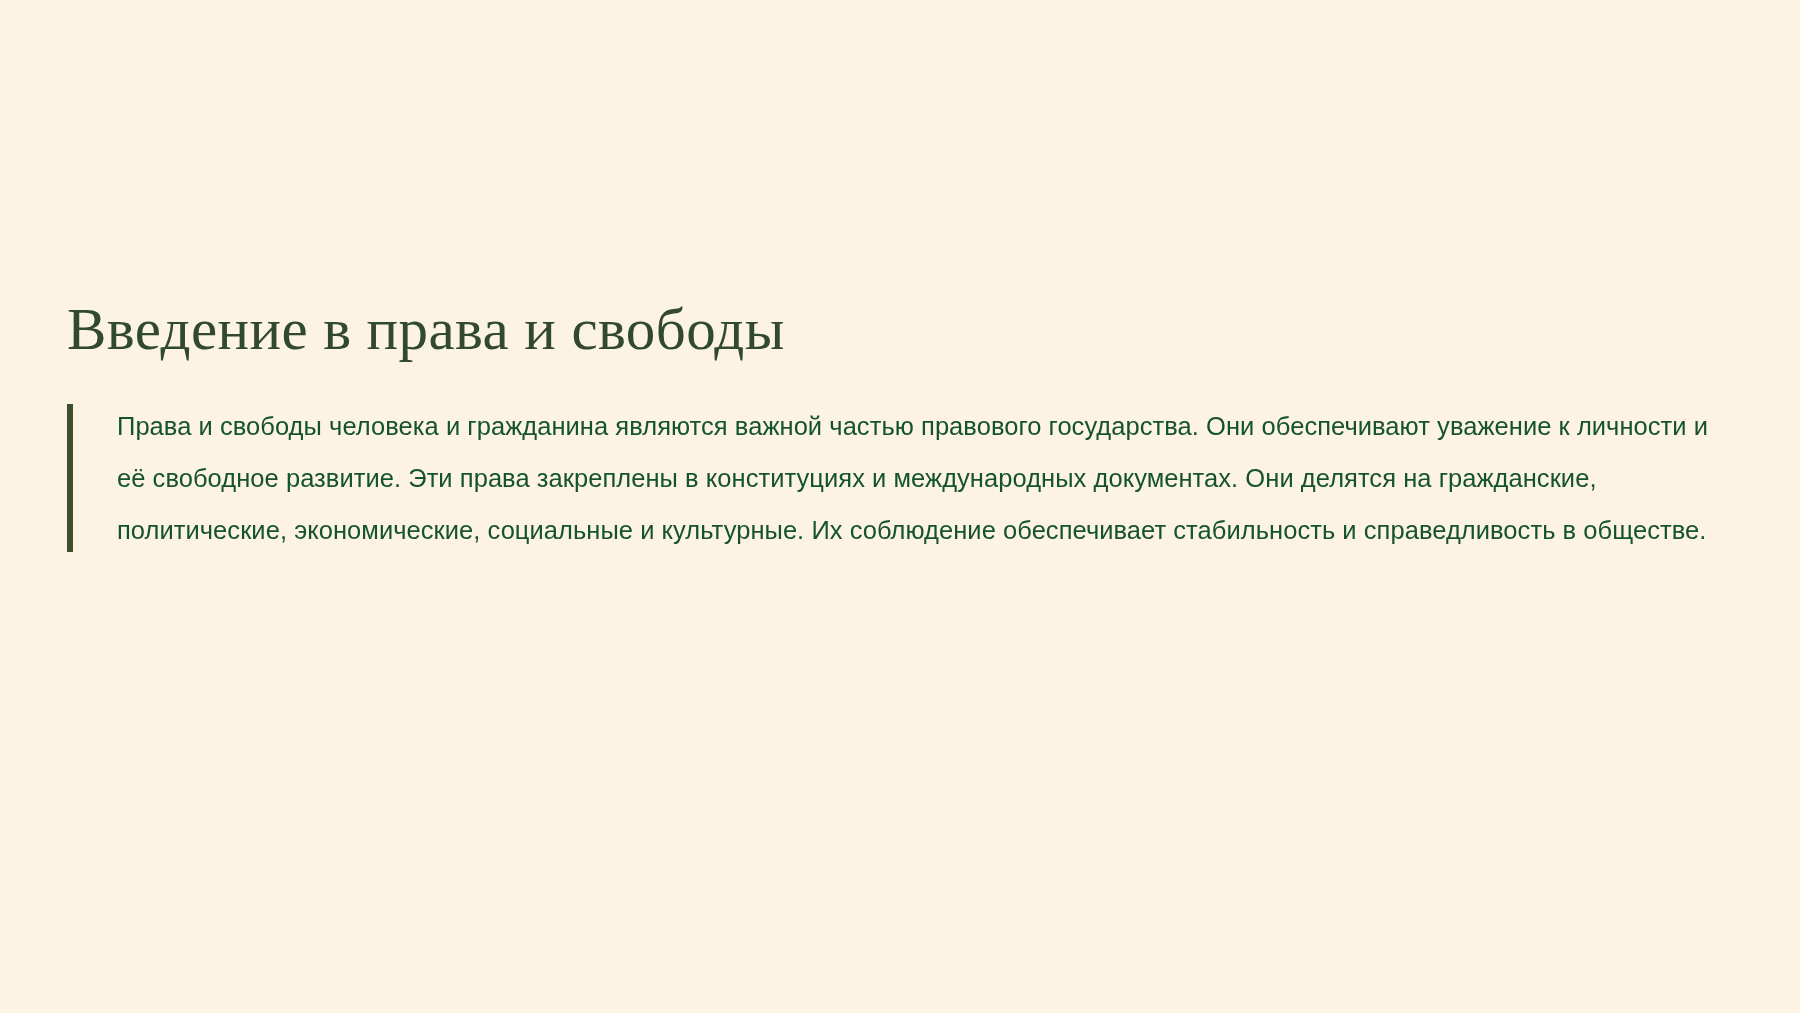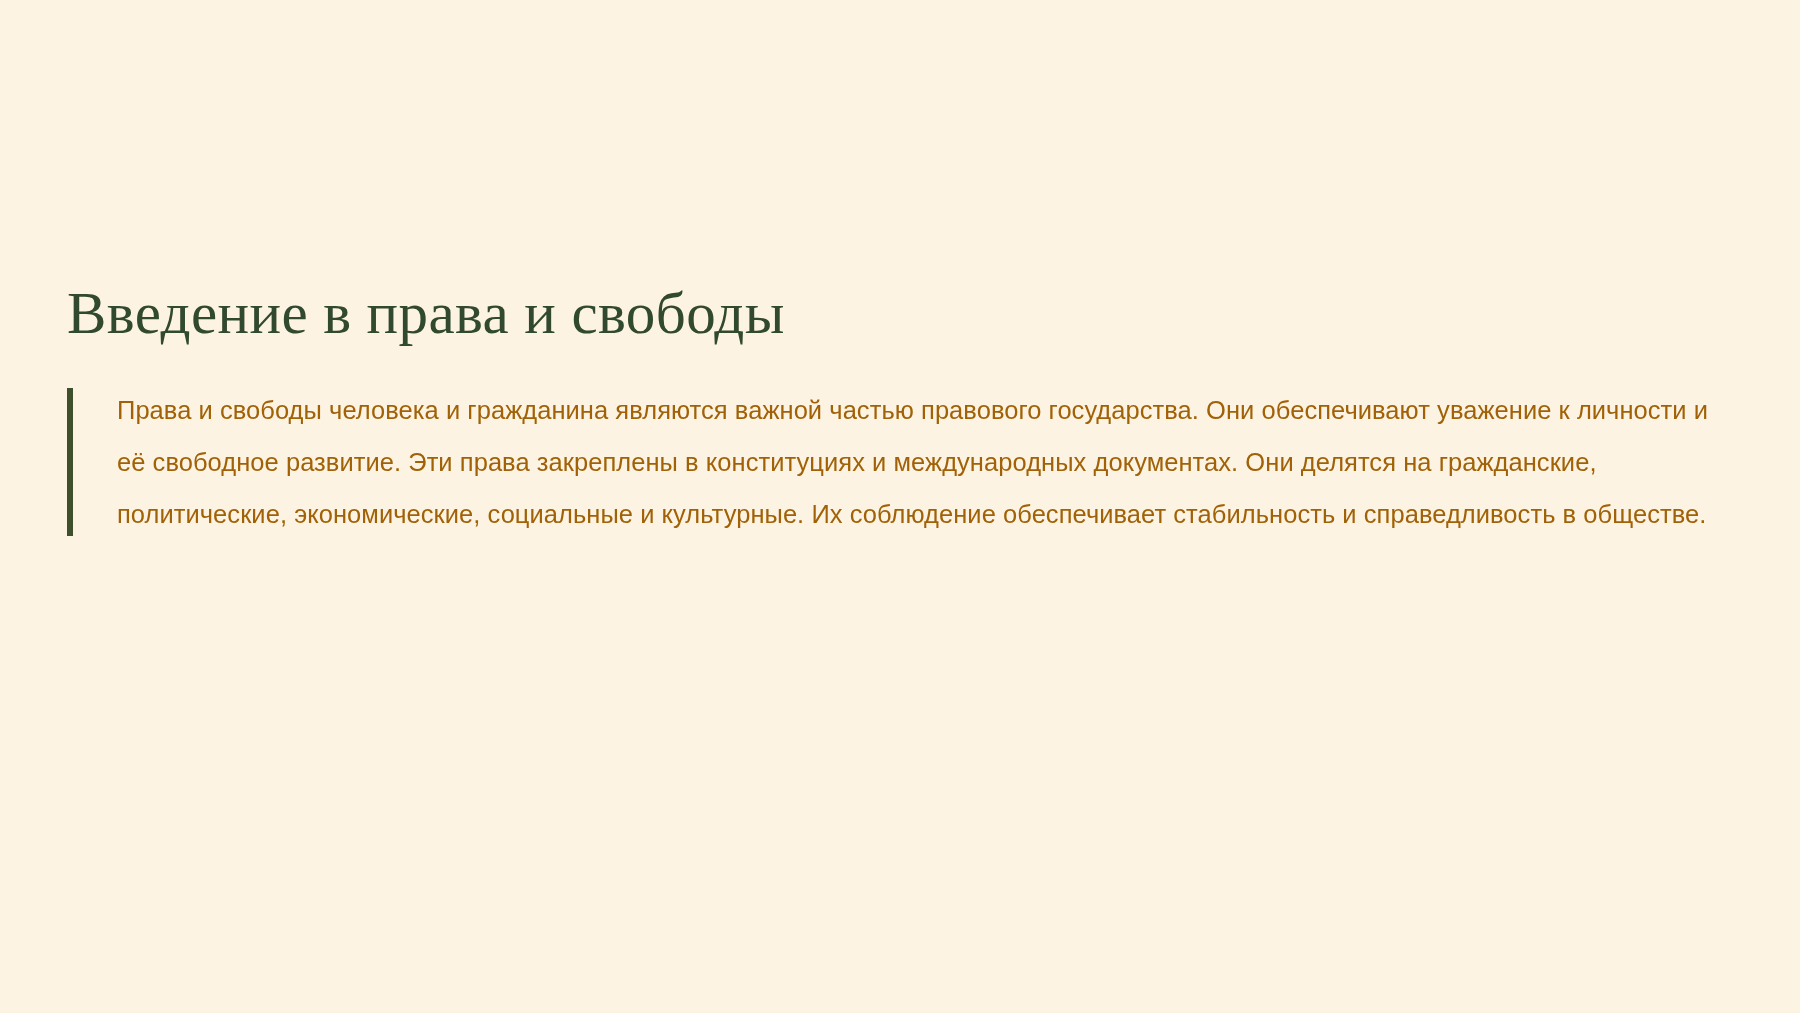--- a/index.html
+++ b/index.html
@@ -21,21 +21,21 @@
     position: relative;
     width: 1800px;
     height: 1013px;
     background: #FDF3E3;
     box-sizing: border-box;
   }
 
   .content-block {
     position: absolute;
     left: 67px;
-    top: 280px;
+    top: 296px;
     width: 1660px;
   }
 
   .page-title {
     margin: 0;
     padding: 0;
     font-family: "Liberation Serif", "DejaVu Serif", serif;
     font-weight: 400;
     font-size: 59px;
     line-height: 1.12;
@@ -60,21 +60,21 @@
     border-radius: 0;
   }
 
   .body-text {
     margin: 0;
     padding: 0;
     font-family: "Liberation Sans", "DejaVu Sans", sans-serif;
     font-weight: 400;
     font-size: 25.5px;
     line-height: 52px;
-    color: #a16207;
+    color: #14532d;
     letter-spacing: 0.05px;
     max-width: 1610px;
     text-align: left;
   }
 </style>
 </head>
 <body>
 
 <div class="slide">
 

